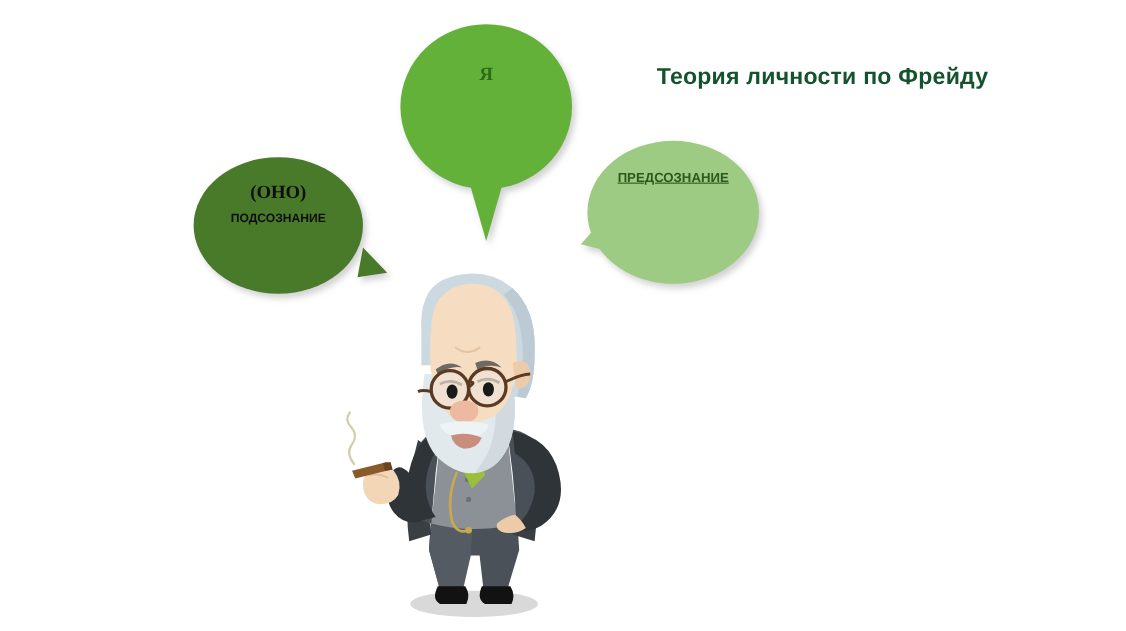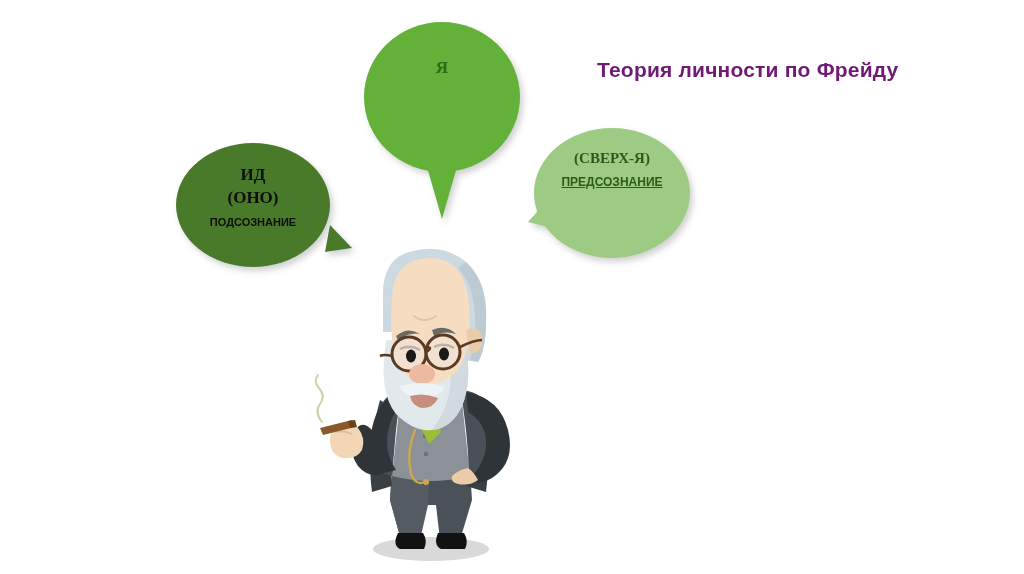--- a/index.html
+++ b/index.html
@@ -21,21 +21,21 @@
     background: #ffffff;
   }
   #title {
     position: absolute;
     left: 597px;
     top: 58px;
     font-family: "Liberation Sans", sans-serif;
     font-weight: bold;
     font-size: 21px;
     letter-spacing: 0.2px;
-    color: #701a75;
+    color: #14532d;
     white-space: nowrap;
   }
   .bubble-text {
     position: absolute;
     text-align: center;
     white-space: nowrap;
     pointer-events: none;
   }
   .line-main {
     font-family: "Liberation Serif", serif;
@@ -217,27 +217,25 @@
       <ellipse cx="422" cy="374" rx="13" ry="10" fill="#edb9a0"></ellipse>
 
       <path d="M400 386 Q420 380 444 386 Q444 396 422 398 Q402 396 400 386 Z" fill="#eef3f6"></path>
       <path d="M410 396 Q424 392 438 398 Q434 408 422 408 Q412 406 410 396 Z" fill="#c98d7e"></path>
     </g>
   </svg>
 
   <div id="title">Теория личности по Фрейду</div>
 
   <div id="bubble-id-text" class="bubble-text">
-    <div class="line-main">ИД</div>
     <div class="line-main">(ОНО)</div>
     <div class="line-sub">ПОДСОЗНАНИЕ</div>
   </div>
 
   <div id="bubble-ego-text" class="bubble-text">
     <div class="line-main">Я</div>
   </div>
 
   <div id="bubble-superego-text" class="bubble-text">
-    <div class="line-main">(СВЕРХ-Я)</div>
     <div class="line-sub">ПРЕДСОЗНАНИЕ</div>
   </div>
 
 </div>
 
 </body></html>

